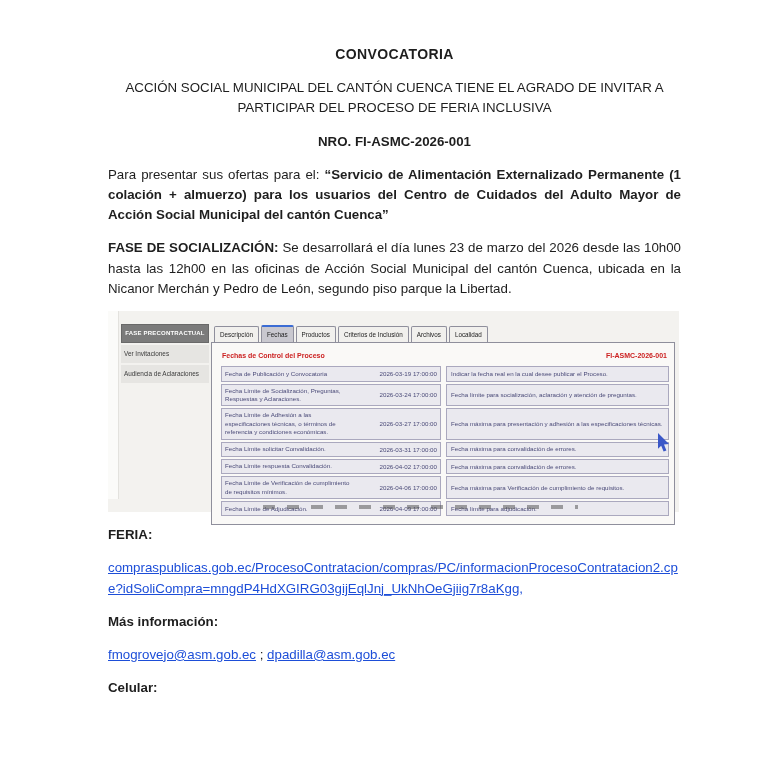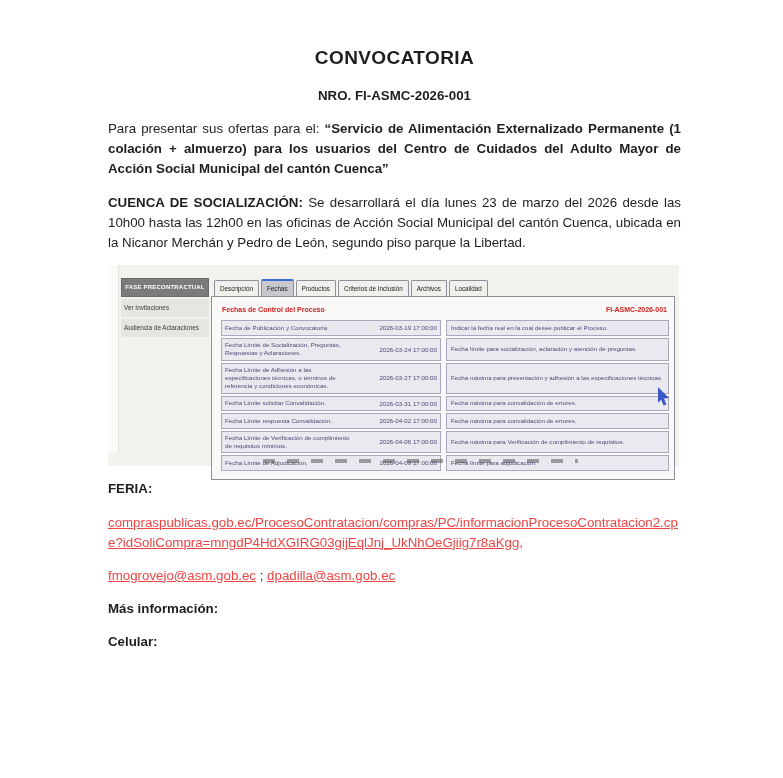--- a/index.html
+++ b/index.html
@@ -2,25 +2,25 @@
 <html><head>
 <meta charset="utf-8">
 <style>
   html,body{margin:0;padding:0;}
   body{
     width:783px;height:778px;background:#ffffff;overflow:hidden;
     font-family:"Liberation Sans",sans-serif;color:#1e1e1e;
   }
   .doc{width:573px;margin-left:108px;padding-top:44px;font-size:13.3px;line-height:1.52;}
   .center{text-align:center;}
-  .doc-title{font-size:19px;font-weight:bold;letter-spacing:.4px;}
+  .doc-title{font-size:14px;font-weight:bold;letter-spacing:.4px;}
   .block{margin-top:13px;}
   .justify{text-align:justify;}
   b,.bold{font-weight:bold;}
-  .linkish{color:#ef4444;text-decoration:underline;cursor:pointer;}
+  .linkish{color:#1d4ed8;text-decoration:underline;cursor:pointer;}
   .url-block{margin-top:13px;word-break:break-all;}
   .sep{color:#222;text-decoration:none;}
 
   
   .shot{position:relative;margin-top:12px;width:571px;height:201px;background:#f3f2ef;}
   .shot-strip{position:absolute;left:0;top:0;width:10px;height:188px;background:#fbfbf9;border-right:1px solid #e3e2de;}
   .ss-sidebar{position:absolute;left:13px;top:13px;width:88px;}
   .ss-sidebar-header{background:#7b7b7b;color:#fff;font-size:6px;font-weight:bold;text-align:center;padding:4px 2px;border:1px solid #696969;letter-spacing:.2px;}
   .ss-sidebar-item{background:#e6e5e2;color:#3b3b3b;font-size:6.4px;padding:4px 3px;margin-top:2px;}
   .ss-main{position:absolute;left:103px;top:14px;width:464px;}
@@ -39,26 +39,27 @@
     background:repeating-linear-gradient(90deg,#4a4a4a 0 12px,transparent 12px 24px);}
   .ss-cursor{position:absolute;left:549px;top:122px;}
 </style>
 </head>
 <body>
 
 <div class="doc">
 
   <div class="center doc-title">CONVOCATORIA</div>
 
+  <div class="center block">ACCIÓN SOCIAL MUNICIPAL DEL CANTÓN CUENCA TIENE EL AGRADO DE INVITAR A PARTICIPAR DEL PROCESO DE FERIA INCLUSIVA</div>
 
   <div class="center block bold">NRO. FI-ASMC-2026-001</div>
 
   <div class="block justify"><span>Para presentar sus ofertas para el: </span><b>“Servicio de Alimentación Externalizado Permanente (1 colación + almuerzo) para los usuarios del Centro de Cuidados del Adulto Mayor de Acción Social Municipal del cantón Cuenca”</b></div>
 
-  <div class="block justify"><b>CUENCA DE SOCIALIZACIÓN:</b><span> Se desarrollará el día lunes 23 de marzo del 2026 desde las 10h00 hasta las 12h00 en las oficinas de Acción Social Municipal del cantón Cuenca, ubicada en la Nicanor Merchán y Pedro de León, segundo piso parque la Libertad.</span></div>
+  <div class="block justify"><b>FASE DE SOCIALIZACIÓN:</b><span> Se desarrollará el día lunes 23 de marzo del 2026 desde las 10h00 hasta las 12h00 en las oficinas de Acción Social Municipal del cantón Cuenca, ubicada en la Nicanor Merchán y Pedro de León, segundo piso parque la Libertad.</span></div>
 
 
   <div class="shot">
     <div class="shot-strip"></div>
 
     <div class="ss-sidebar">
       <div class="ss-sidebar-header">FASE PRECONTRACTUAL</div>
       <div id="ss-sidebar-items">
           <div class="ss-sidebar-item">Ver Invitaciones</div>
           <div class="ss-sidebar-item">Audiencia de Aclaraciones</div>
@@ -137,20 +138,20 @@
       <path d="M1,0 L12,11 L7,11.6 L9.4,17.4 L6.6,18.6 L4.2,12.8 L1,15.8 Z" fill="#3a57c8"></path>
     </svg>
 
     <div class="clip-line"></div>
   </div>
 
   <div class="block bold">FERIA:</div>
 
   <div class="url-block"><span class="linkish">compraspublicas.gob.ec/ProcesoContratacion/compras/PC/informacionProcesoContratacion2.cpe?idSoliCompra=mngdP4HdXGIRG03gijEqlJnj_UkNhOeGjiig7r8aKgg,</span></div>
 
+  <div class="block bold">Más información:</div>
+
   <div class="block"><span class="linkish">fmogrovejo@asm.gob.ec</span><span class="sep"> ; </span><span class="linkish">dpadilla@asm.gob.ec</span></div>
-
-  <div class="block bold">Más información:</div>
 
   <div class="block bold">Celular:</div>
 
 
 </div>
 
 </body></html>

